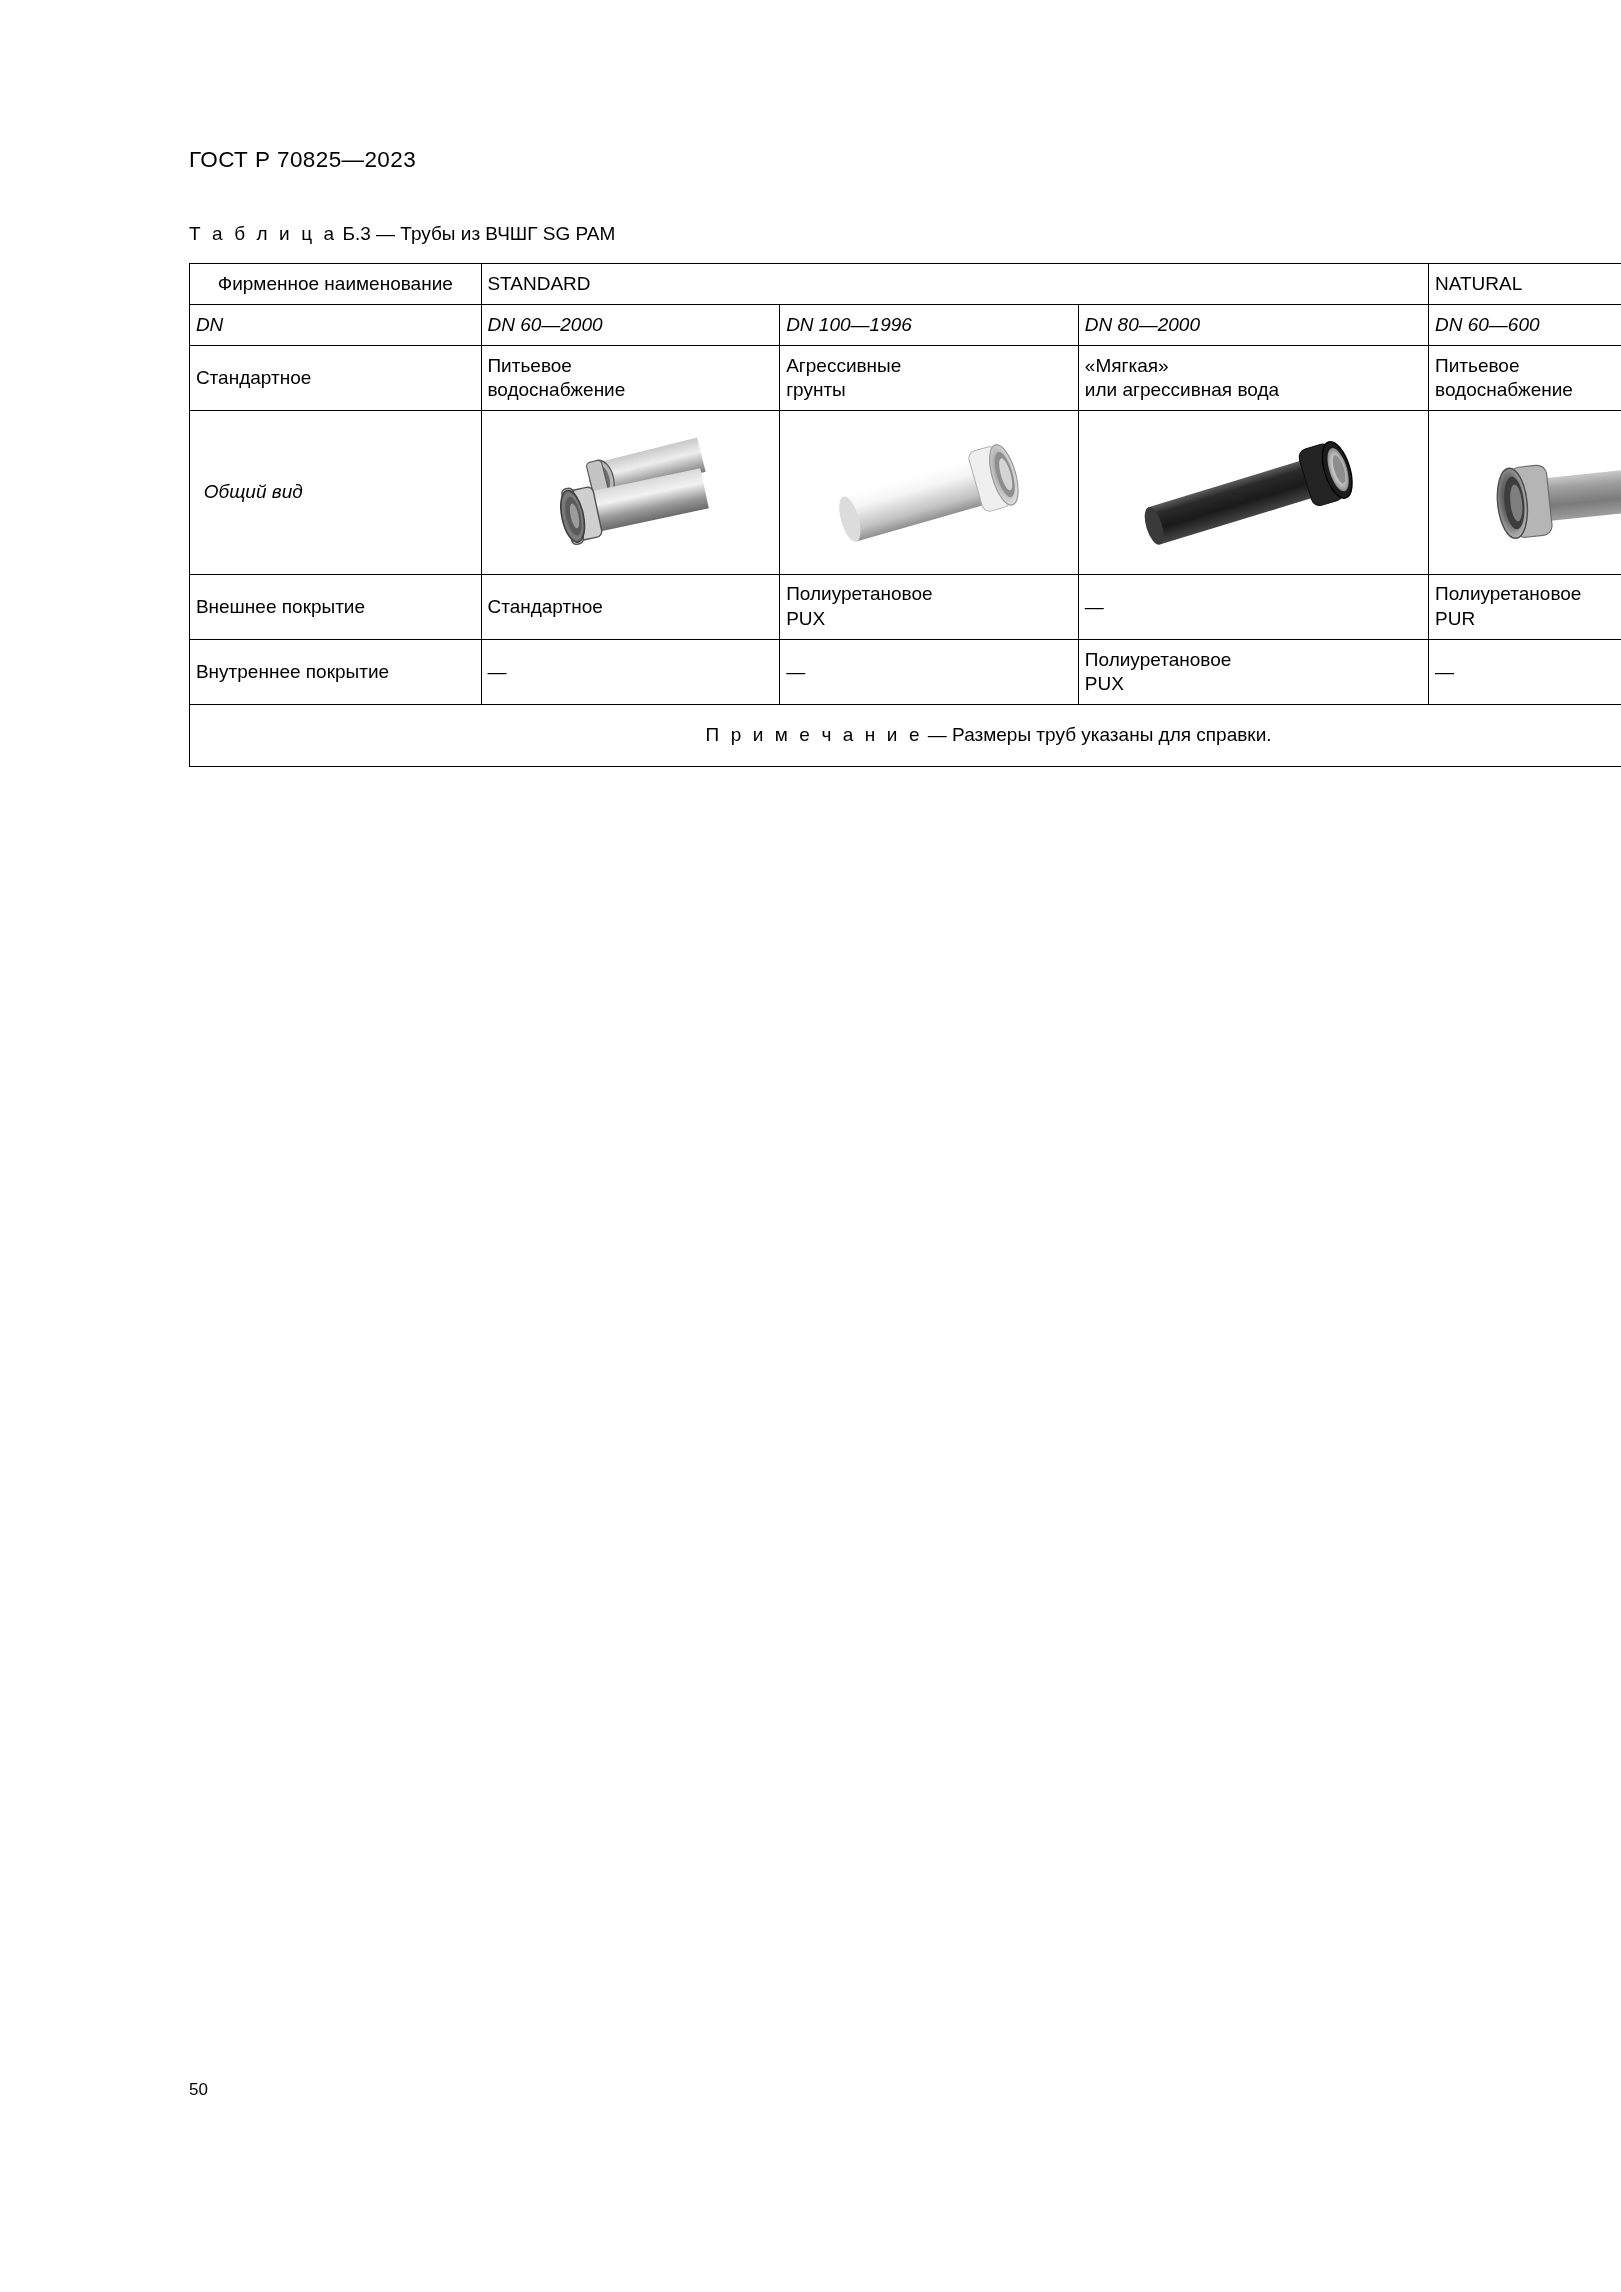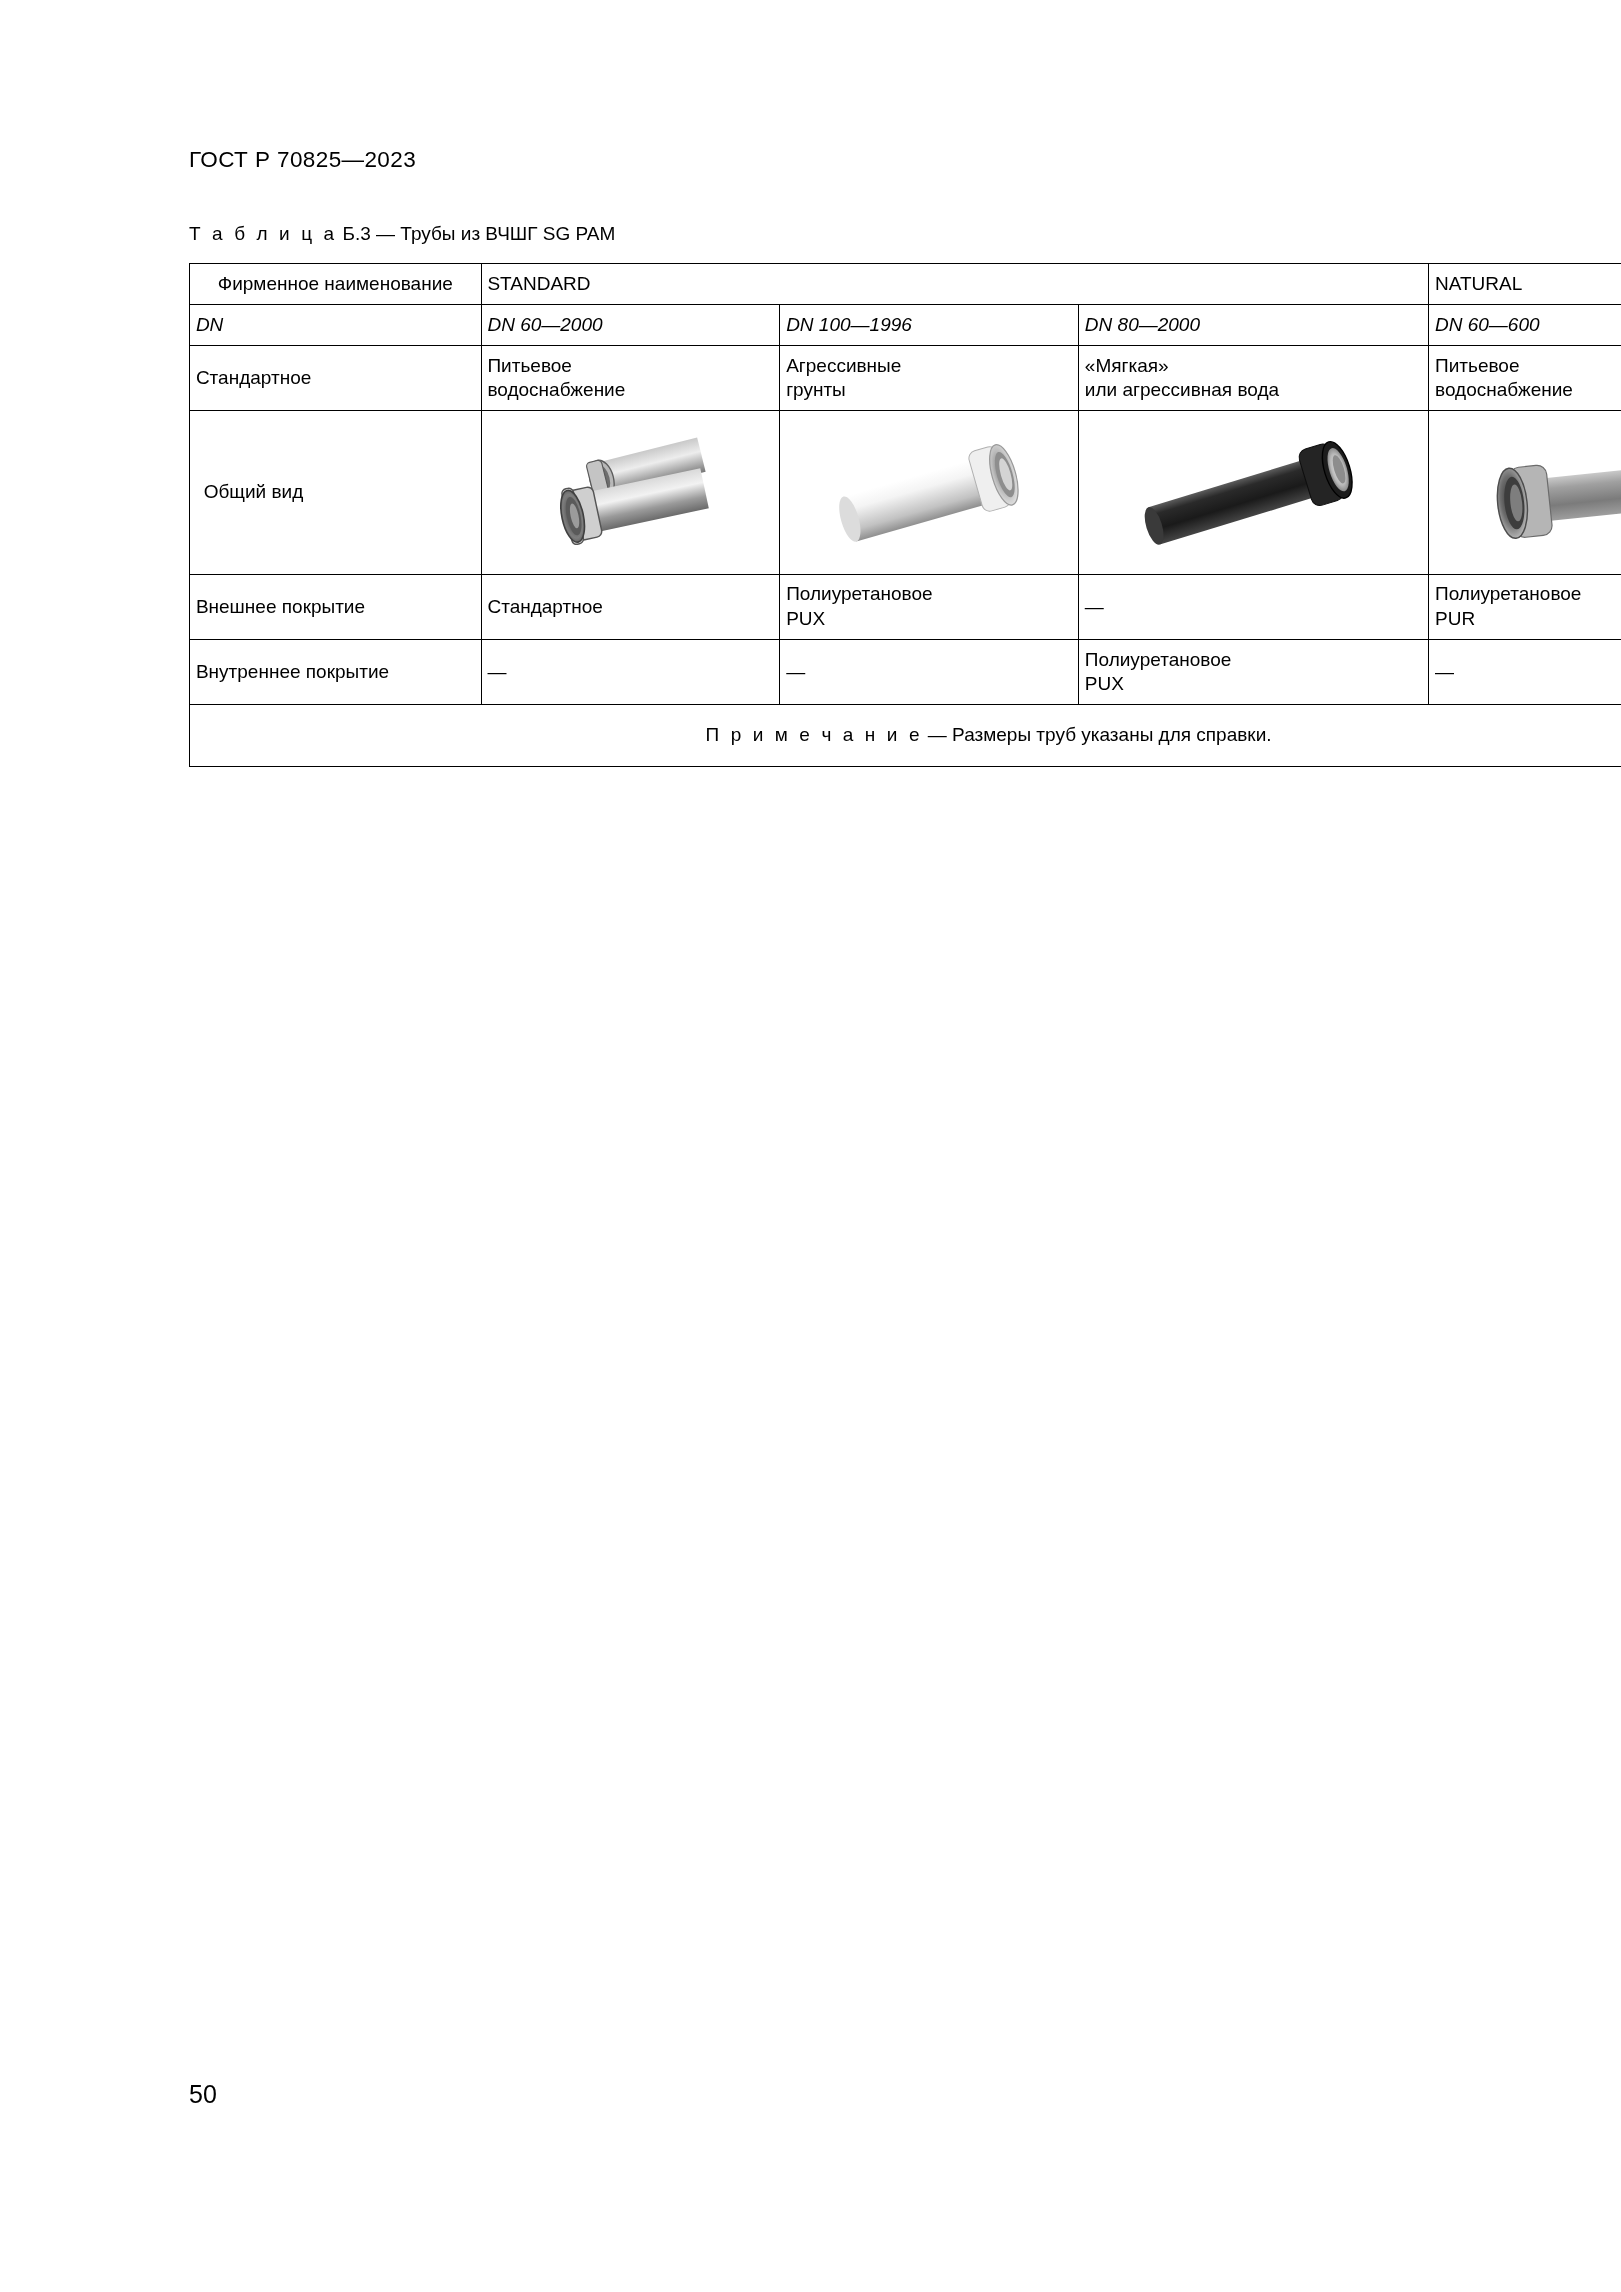--- a/index.html
+++ b/index.html
@@ -70,37 +70,38 @@
     padding-left: 49px !important;
     font-size: 19px;
     height: 45px;
   }
   .note-cell .spaced {
     letter-spacing: 3.1px;
   }
   .pic-row td {
     height: 147px;
     padding: 0;
+    font-style: italic;
   }
   .pic-wrap {
     width: 100%;
     height: 145px;
     display: flex;
     align-items: center;
     justify-content: center;
     overflow: hidden;
   }
   svg.pipe {
     display: block;
   }
   .page-number {
     position: absolute;
     left: 189px;
     top: 2080px;
-    font-size: 25px;
+    font-size: 17px;
   }
 </style>
 </head>
 <body>
 
 <div class="page">
 
   <div class="doc-header">ГОСТ Р 70825—2023</div>
 
   <div class="table-caption">

